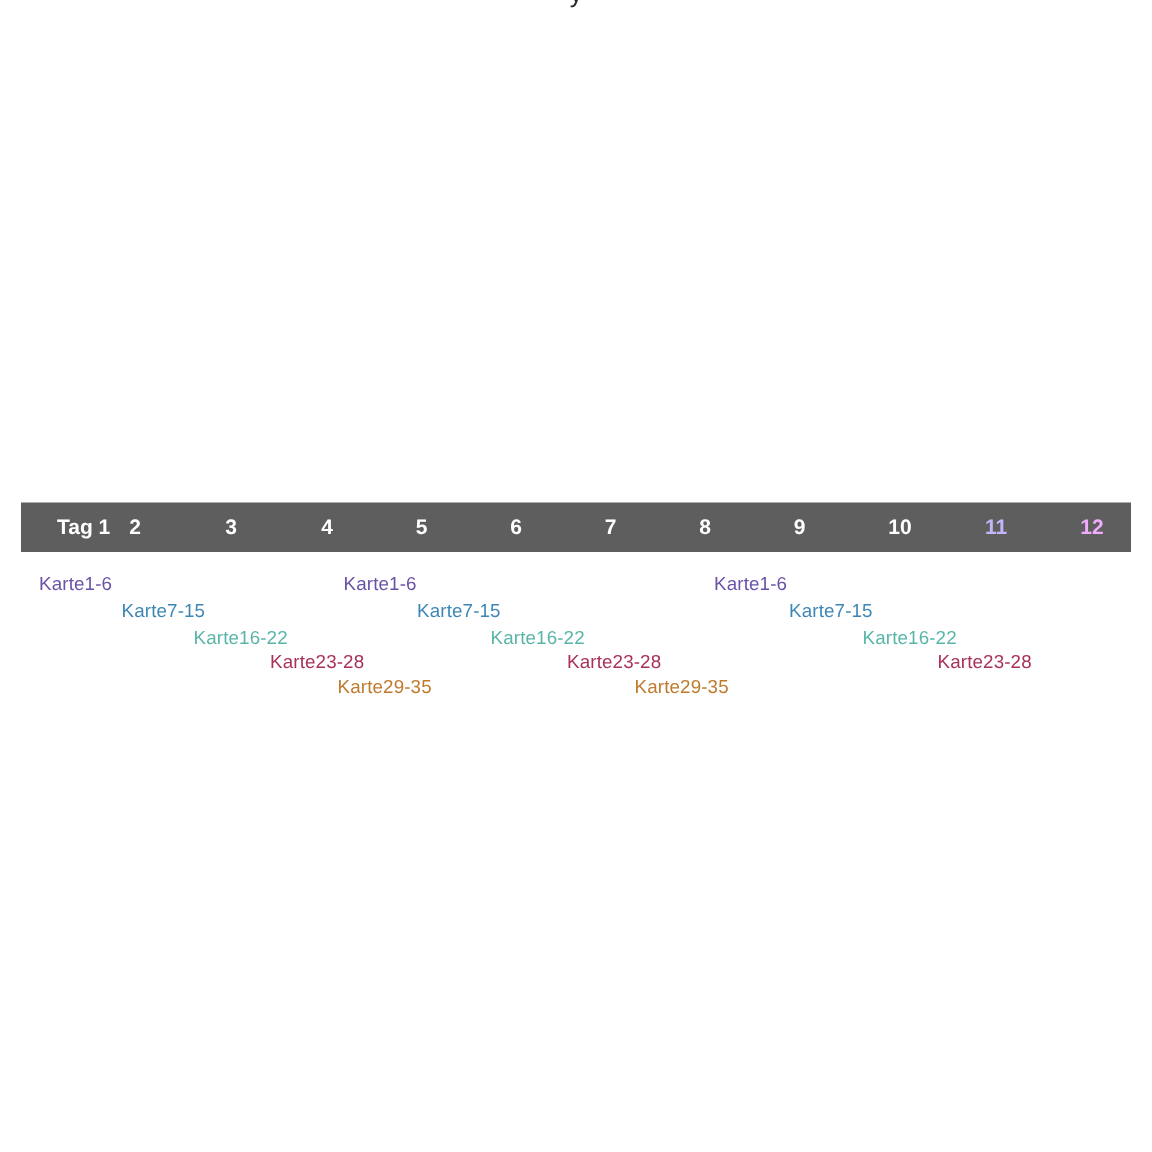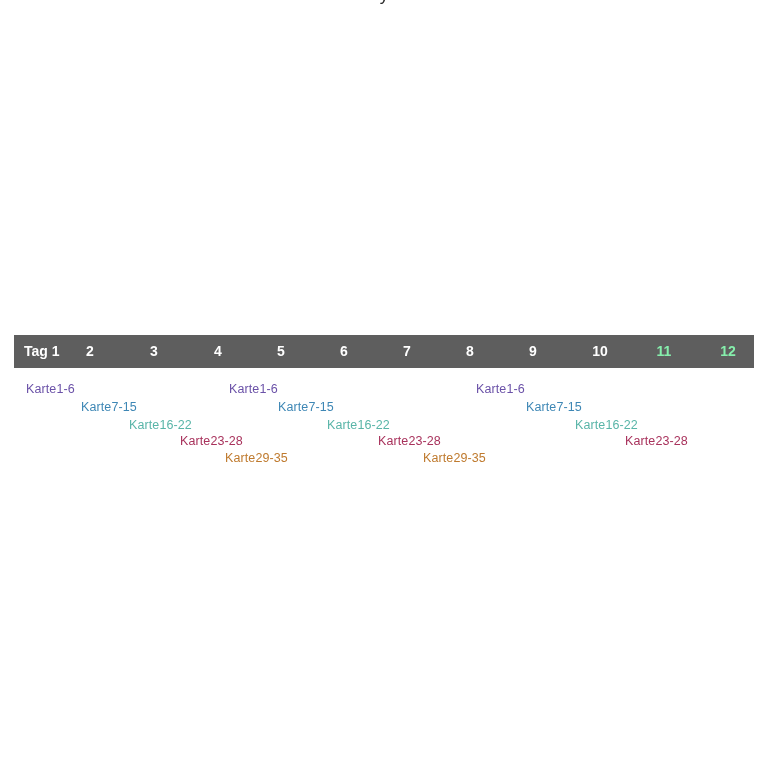--- a/index.html
+++ b/index.html
@@ -72,32 +72,32 @@
   }
 </style>
 </head>
 <body>
 
 <div id="diagram">
 
   <div id="title-sliver">y</div>
 
   <div id="day-axis" style="background: rgb(94, 94, 94);">
-      <span class="day-tick first" style="left: 10px; color: rgb(255, 255, 255);">Tag 1</span>
+      <span class="day-tick first" style="left: 24px; color: rgb(255, 255, 255);">Tag 1</span>
       <span class="day-tick" style="left: 76px; transform: translateX(-50%); color: rgb(255, 255, 255);">2</span>
       <span class="day-tick" style="left: 140px; transform: translateX(-50%); color: rgb(255, 255, 255);">3</span>
       <span class="day-tick" style="left: 204px; transform: translateX(-50%); color: rgb(255, 255, 255);">4</span>
       <span class="day-tick" style="left: 267px; transform: translateX(-50%); color: rgb(255, 255, 255);">5</span>
       <span class="day-tick" style="left: 330px; transform: translateX(-50%); color: rgb(255, 255, 255);">6</span>
       <span class="day-tick" style="left: 393px; transform: translateX(-50%); color: rgb(255, 255, 255);">7</span>
       <span class="day-tick" style="left: 456px; transform: translateX(-50%); color: rgb(255, 255, 255);">8</span>
       <span class="day-tick" style="left: 519px; transform: translateX(-50%); color: rgb(255, 255, 255);">9</span>
       <span class="day-tick" style="left: 586px; transform: translateX(-50%); color: #ffffff;">10</span>
-      <span class="day-tick" style="left: 650px; transform: translateX(-50%); color: #86efac;">11</span>
-      <span class="day-tick" style="left: 714px; transform: translateX(-50%); color: #86efac; text-align: right;">12</span>
+      <span class="day-tick" style="left: 650px; transform: translateX(-50%); color: #c4b5fd;">11</span>
+      <span class="day-tick" style="left: 714px; transform: translateX(-50%); color: #f0abfc; text-align: right;">12</span>
     </div>
 
   <div id="card-labels">
       <div class="card-label" style="left: 26px; top: 382px; color: rgb(107, 82, 168);">Karte1-6</div>
       <div class="card-label" style="left: 81px; top: 400px; color: rgb(62, 135, 181);">Karte7-15</div>
       <div class="card-label" style="left: 129px; top: 418px; color: rgb(89, 181, 168);">Karte16-22</div>
       <div class="card-label" style="left: 180px; top: 434px; color: rgb(168, 50, 92);">Karte23-28</div>
       <div class="card-label" style="left: 225px; top: 451px; color: rgb(191, 122, 46);">Karte29-35</div>
       <div class="card-label" style="left: 229px; top: 382px; color: rgb(107, 82, 168);">Karte1-6</div>
       <div class="card-label" style="left: 278px; top: 400px; color: rgb(62, 135, 181);">Karte7-15</div>

